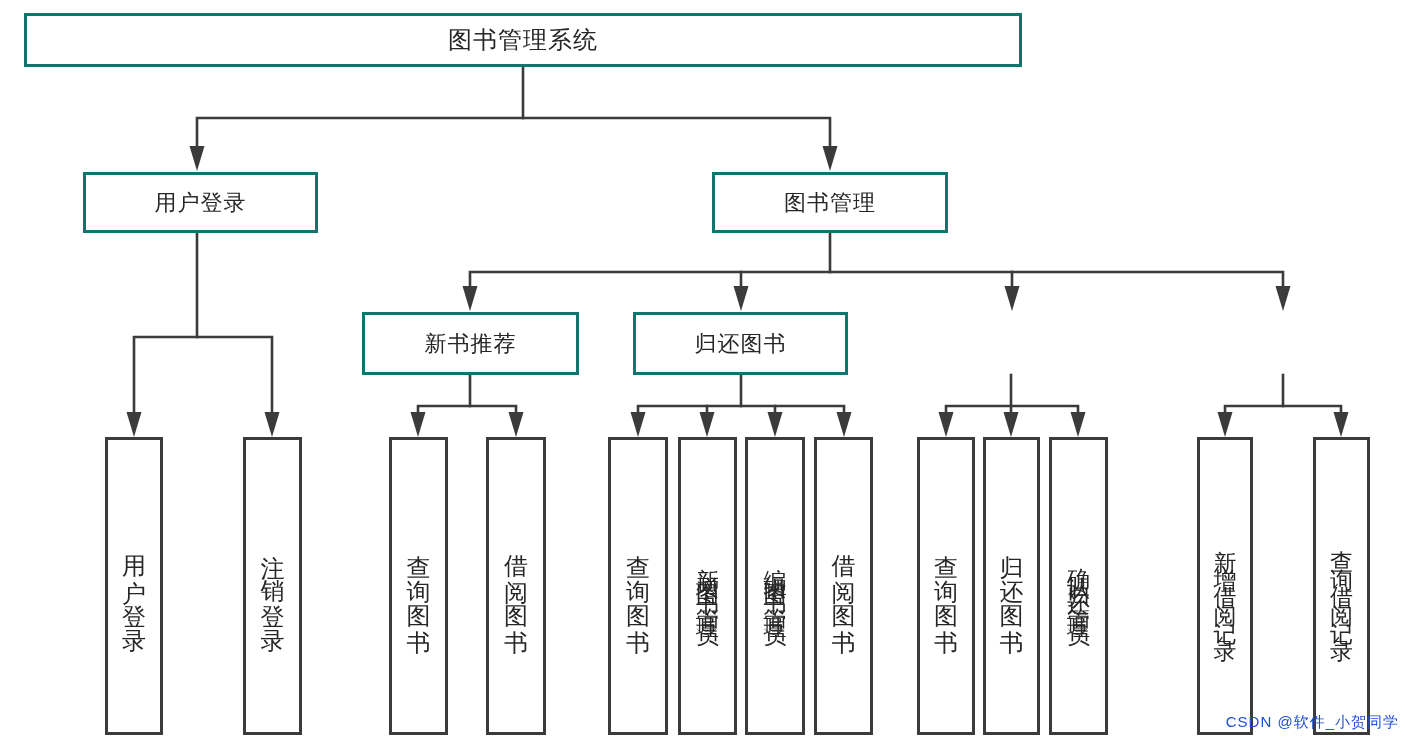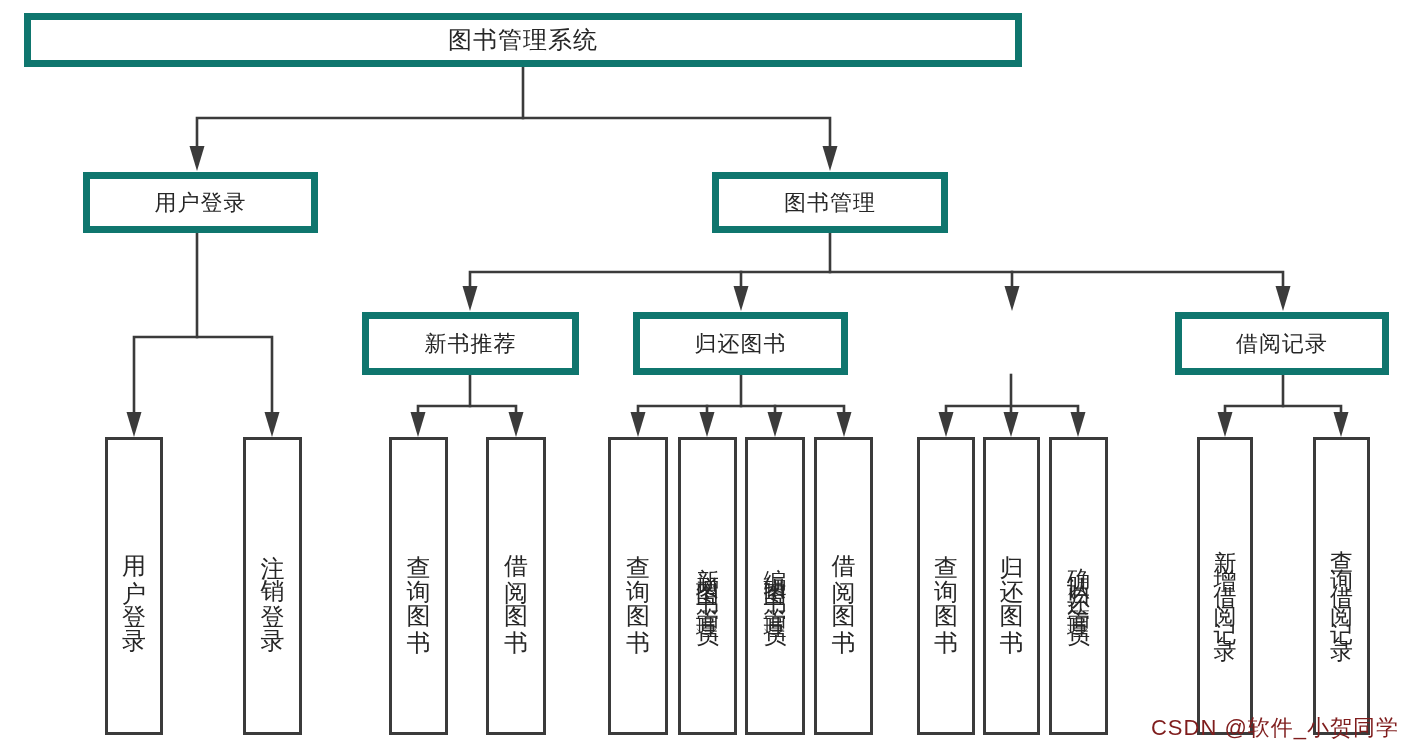--- a/index.html
+++ b/index.html
@@ -3,38 +3,38 @@
 <meta charset="utf-8">
 <style>
   html,body{margin:0;padding:0;background:#ffffff;}
   .canvas{
     position:relative;width:1405px;height:747px;background:#ffffff;overflow:hidden;
     font-family:"Liberation Sans","DejaVu Sans",sans-serif;color:#262626;
   }
   .wires{position:absolute;left:0;top:0;}
   .node{
     position:absolute;box-sizing:border-box;background:#ffffff;
-    border:7px solid #0f766e;display:flex;align-items:center;justify-content:center;
+    border:3px solid #0f766e;display:flex;align-items:center;justify-content:center;
     font-size:22px;color:#262626;letter-spacing:1px;white-space:nowrap;
   }
   .node.root{font-size:24px;}
   .vnode{
     position:absolute;box-sizing:border-box;background:#ffffff;
     border:3px solid #3b3b3b;top:437px;height:298px;
     display:flex;align-items:center;justify-content:center;overflow:hidden;
   }
   .vnode span{
     writing-mode:vertical-lr;font-size:24px;color:#262626;line-height:1;
     white-space:nowrap;
   }
   .vnode.ls4 span{letter-spacing:25px;}
   .vnode.ls6 span{letter-spacing:18px;font-size:23px;}
   .vnode.ls9 span{letter-spacing:8px;font-size:23px;}
   .watermark{
-    position:absolute;right:6px;top:713px;font-size:22px;color:#7f1d1d;
+    position:absolute;right:6px;top:713px;font-size:15px;color:#1d4ed8;
     letter-spacing:1px;white-space:nowrap;
   }
 </style>
 </head>
 <body>
 
 <div class="canvas">
 
   <svg class="wires" width="1405" height="747" viewBox="0 0 1405 747">
     <g stroke="#3b3b3b" stroke-width="2.6" fill="none" stroke-linecap="square">
@@ -87,21 +87,20 @@
     </g>
   </svg>
 
   <div class="node root" style="left:24px;top:13px;width:998px;height:54px;">图书管理系统</div>
 
   <div class="node" style="left:83px;top:172px;width:235px;height:61px;">用户登录</div>
   <div class="node" style="left:712px;top:172px;width:236px;height:61px;">图书管理</div>
 
   <div class="node" style="left:362px;top:312px;width:217px;height:63px;">新书推荐</div>
   <div class="node" style="left:633px;top:312px;width:215px;height:63px;">归还图书</div>
-  <div class="node" style="left:1175px;top:312px;width:214px;height:63px;">借阅记录</div>
 
   <div class="vnode ls4" style="left:105px;width:58px;">
     <span>用户登录</span>
   </div>
   <div class="vnode ls4" style="left:243px;width:59px;">
     <span>注销登录</span>
   </div>
 
   <div class="vnode ls4" style="left:389px;width:59px;">
     <span>查询图书</span>

